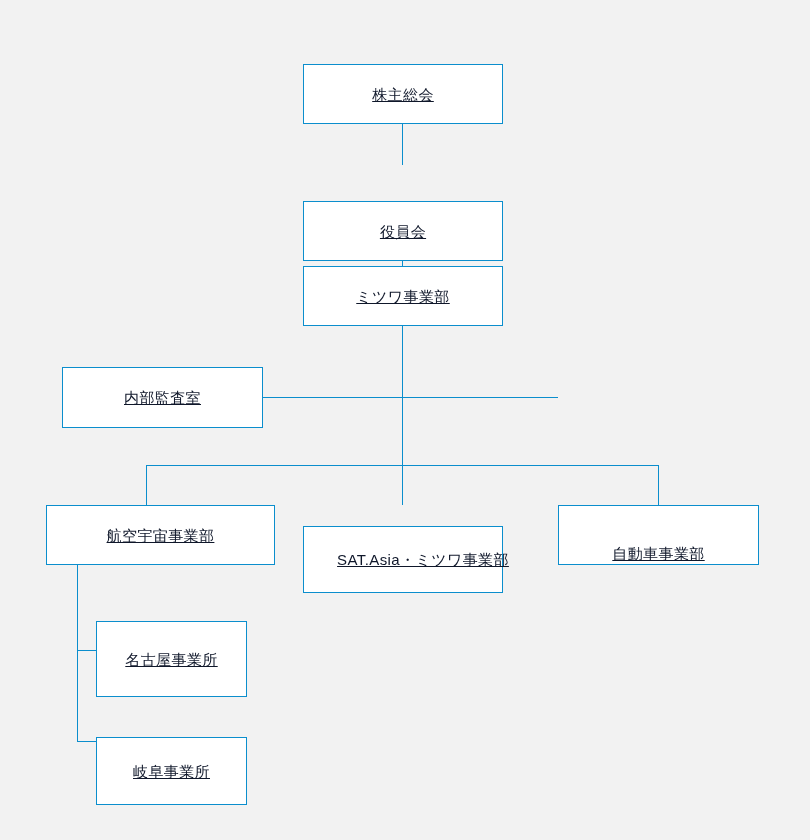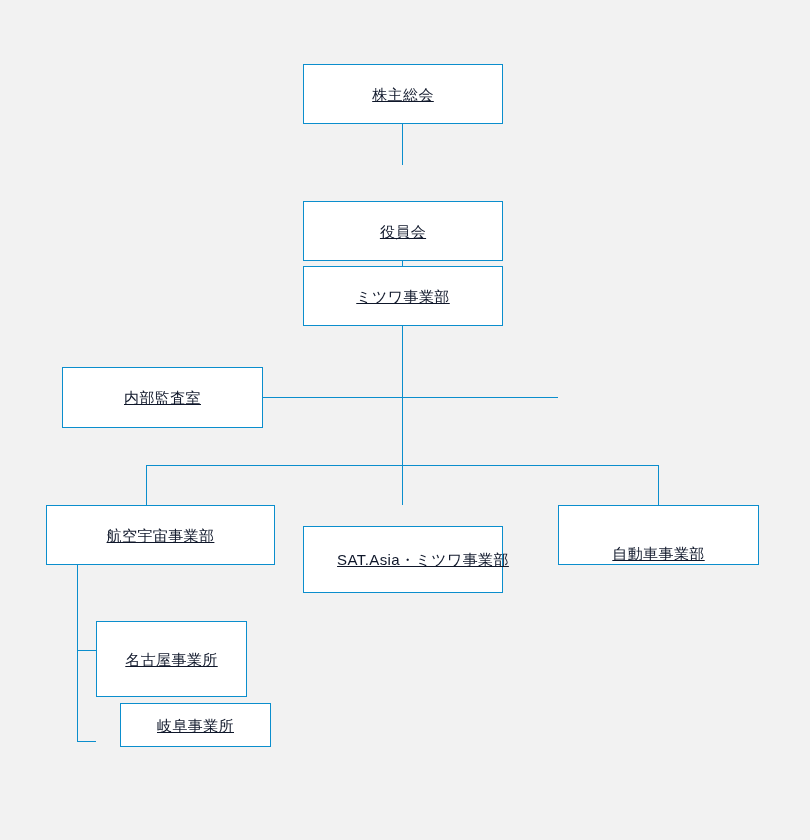--- a/index.html
+++ b/index.html
@@ -58,21 +58,21 @@
   .lvl-3 { left: 303px; top: 266px; width: 200px; height: 60px; }
 
   .staff-left  { left: 62px;  top: 367px; width: 201px; height: 61px; }
   .staff-right { left: 558px; top: 367px; width: 201px; height: 61px; }
 
   .div-left   { left: 46px;  top: 505px; width: 229px; height: 60px; }
   .div-center { left: 303px; top: 526px; width: 200px; height: 67px; padding-left: 40px; }
   .div-right  { left: 558px; top: 505px; width: 201px; height: 60px; align-items: flex-end; }
 
   .office-1 { left: 96px; top: 621px; width: 151px; height: 76px; }
-  .office-2 { left: 96px; top: 703px; width: 151px; height: 44px; margin-left: 24px; }
+  .office-2 { left: 96px; top: 737px; width: 151px; height: 68px; }
 </style>
 </head>
 <body>
 
 <div id="org-chart">
 
   <div class="line line-v" style="left:402px; top:124px; height:41px;"></div>
 
   <div class="line line-v" style="left:402px; top:225px; height:41px;"></div>
 

